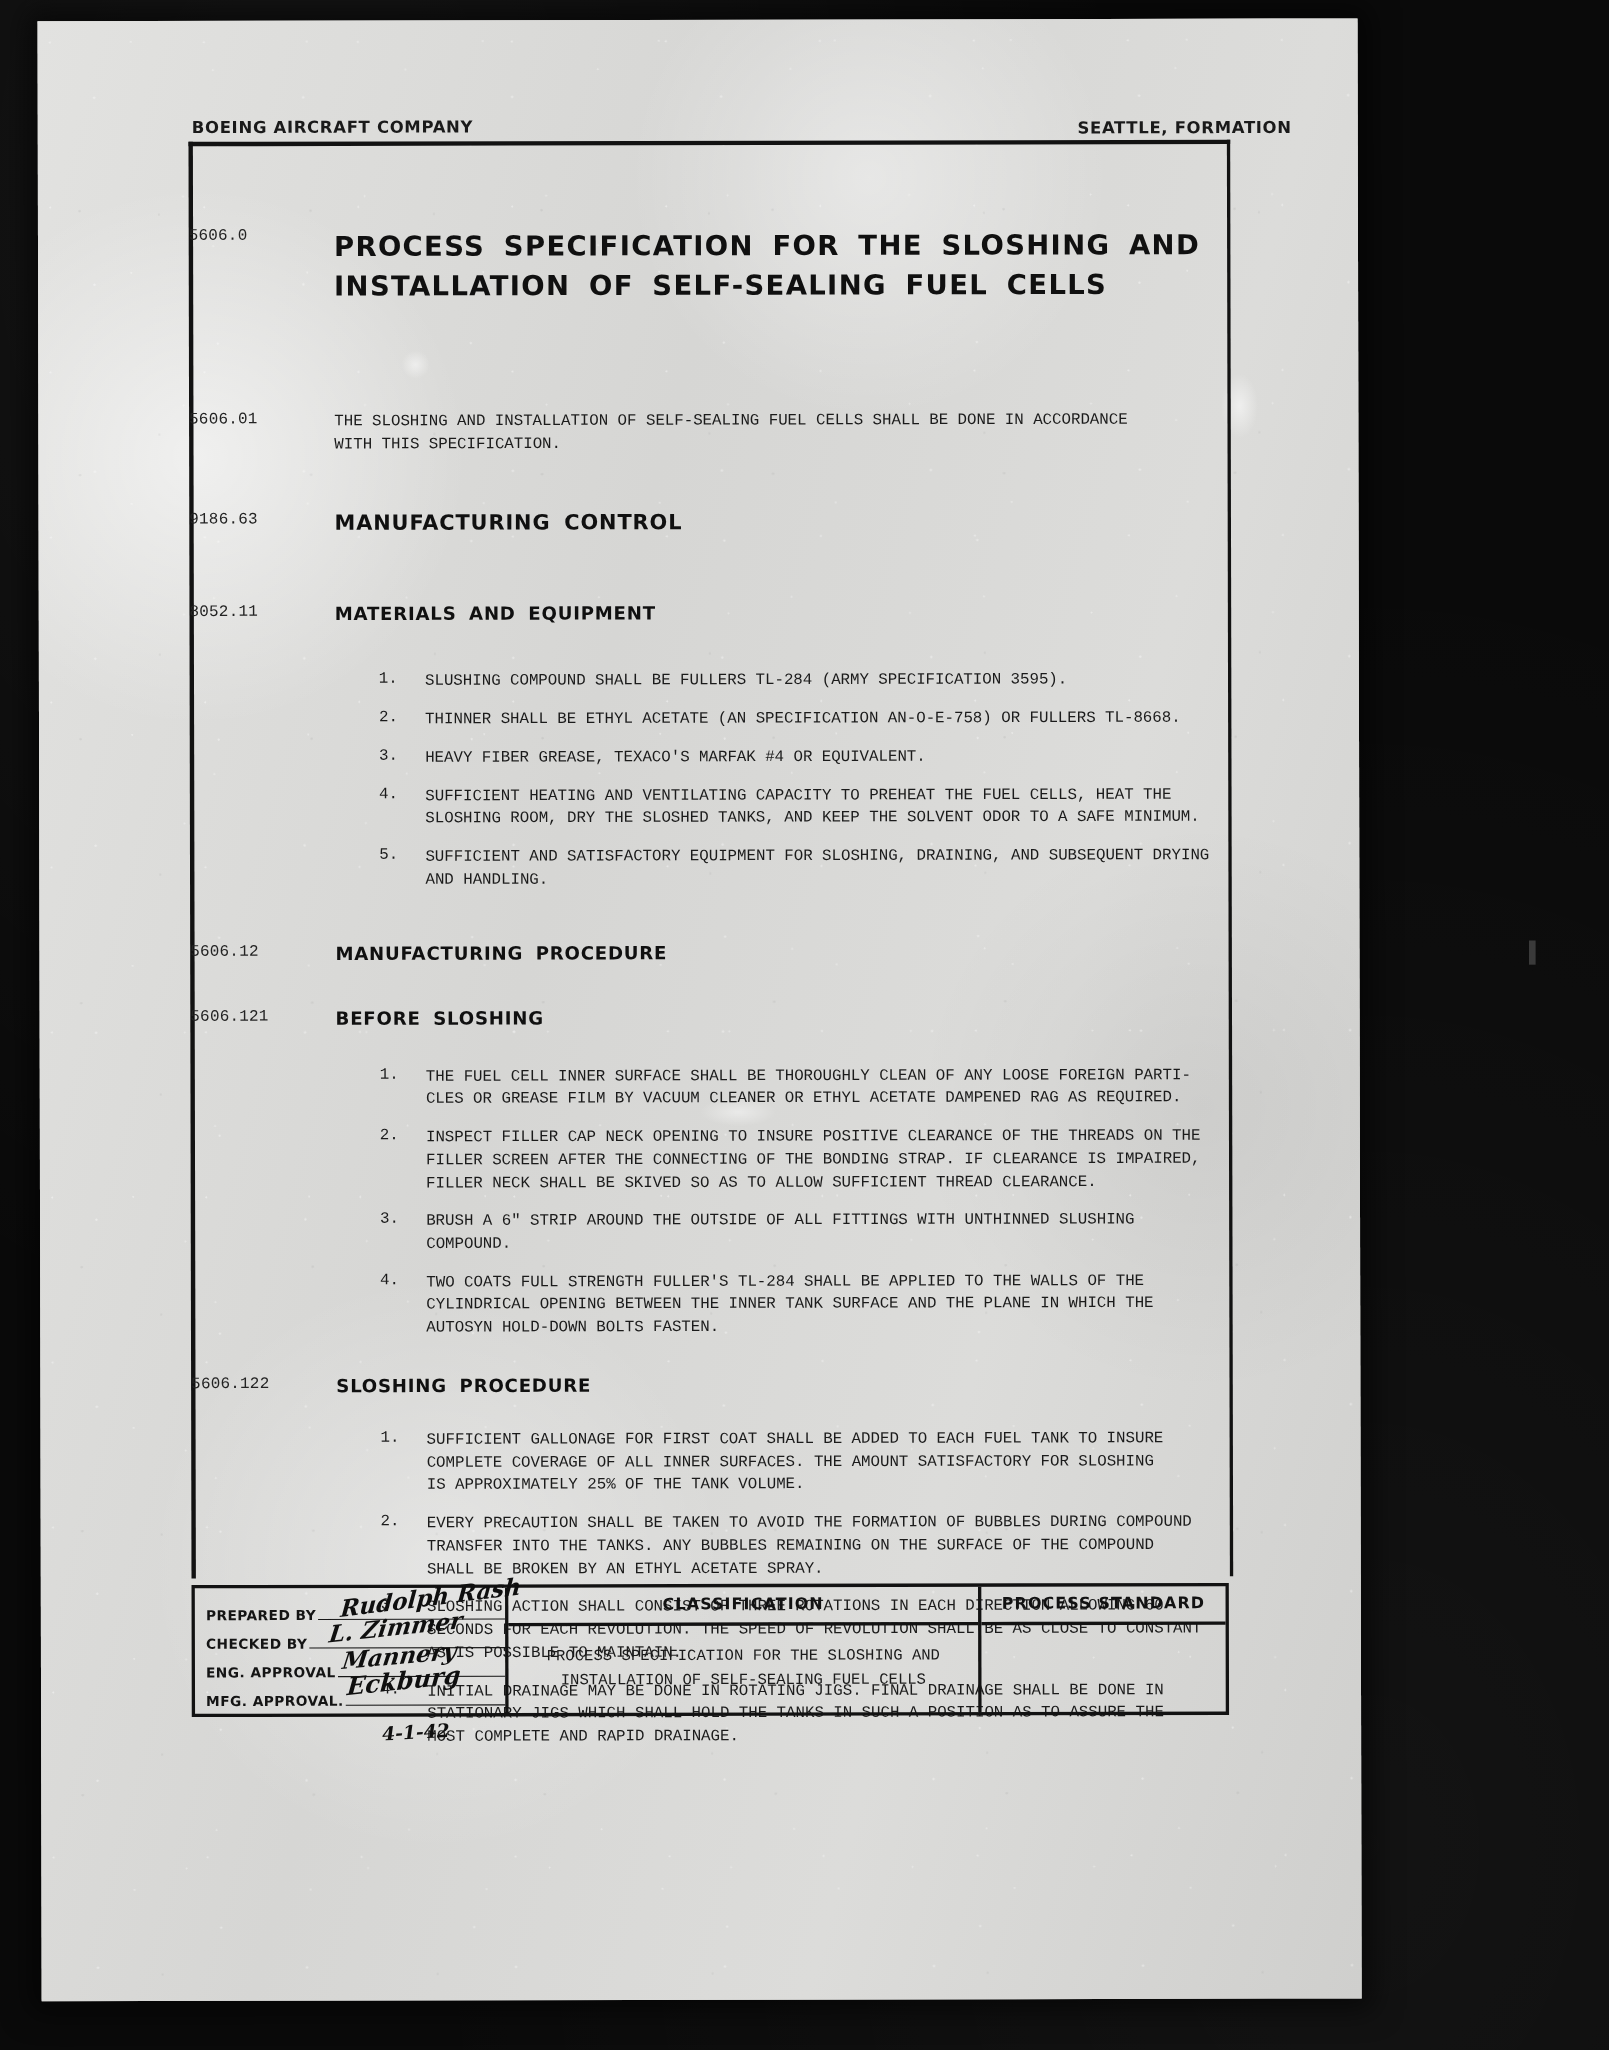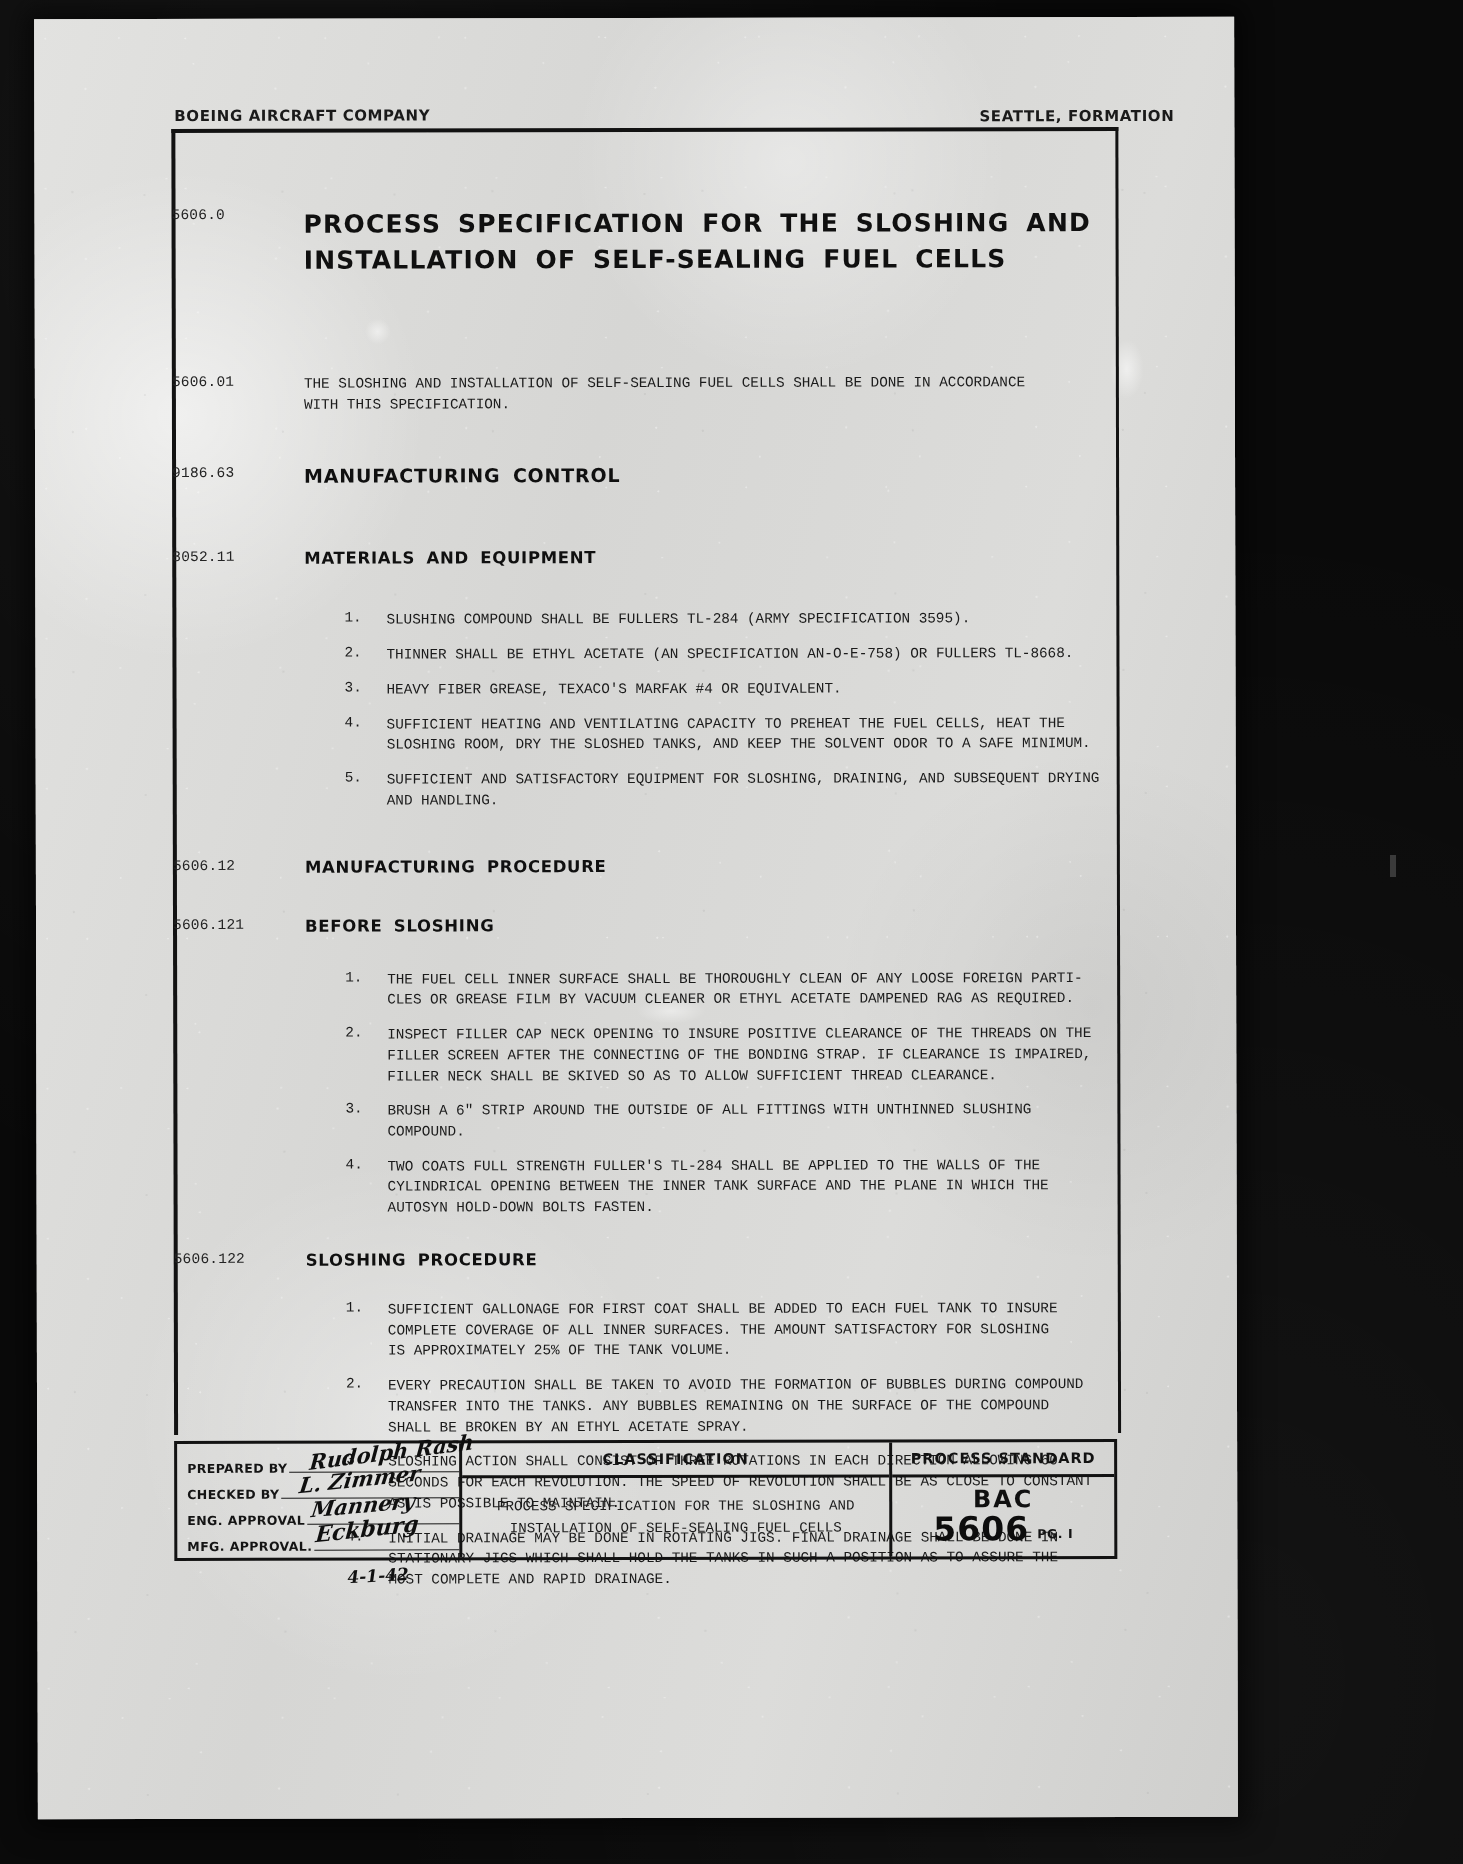--- a/index.html
+++ b/index.html
@@ -585,24 +585,17 @@
     </div>
 
     <div id="footer-mid">
       <div id="classification-header">CLASSIFICATION</div>
       <div id="classification-body">PROCESS SPECIFICATION FOR THE SLOSHING AND
 INSTALLATION OF SELF-SEALING FUEL CELLS</div>
     </div>
 
     <div id="footer-right">
       <div id="std-header">PROCESS STANDARD</div>
-      <div id="std-body">
-        <div id="bac-label">BAC</div>
-        <div id="bac-numrow">
-          <span id="bac-number">5606</span>
-          <span id="bac-page">PG. I</span>
-        </div>
-      </div>
     </div>
 
   </div>
 
 </div>
 
 </body></html>

